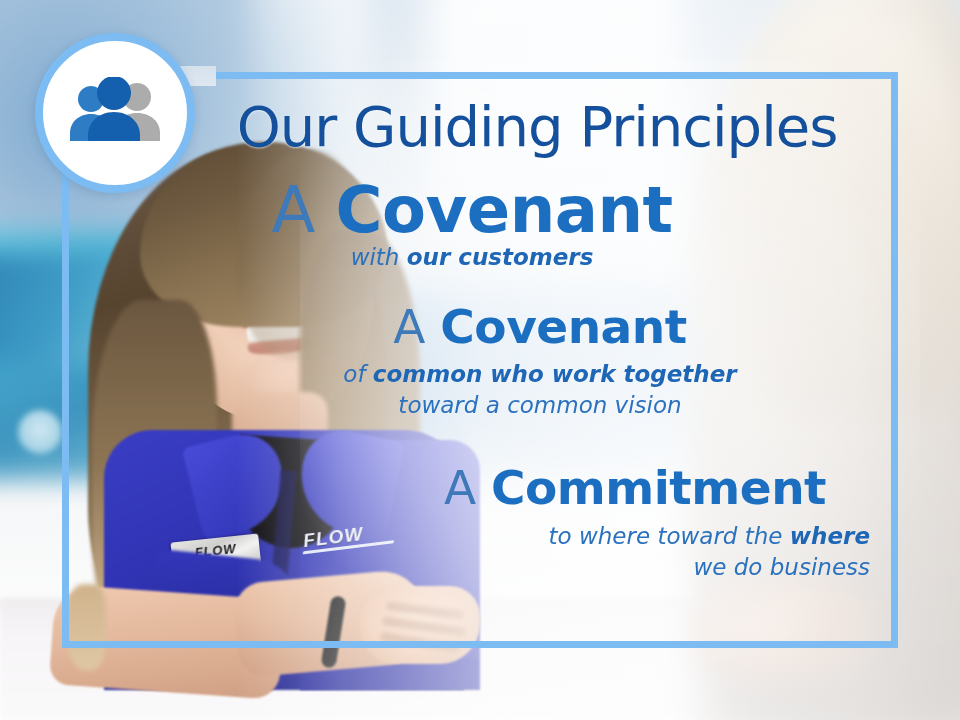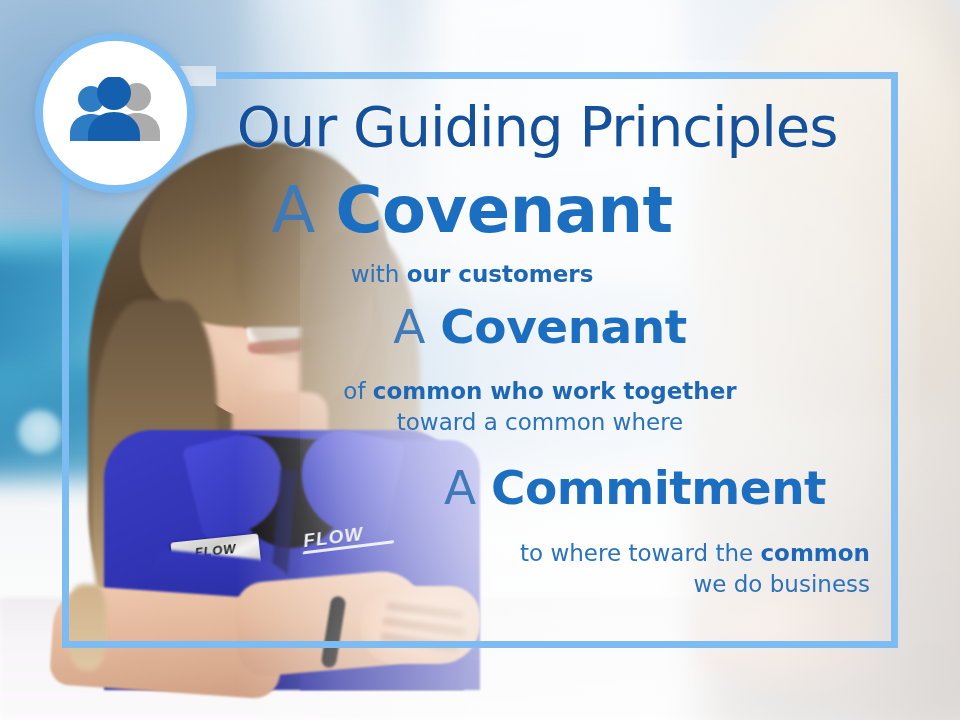--- a/index.html
+++ b/index.html
@@ -354,21 +354,21 @@
   
   #b-community{left:300px;top:300px;width:480px;text-align:center;}
   #b-community .pline{font-size:47px;line-height:54px;}
   #b-community .sub{text-align:center;}
 
   
   #b-commitment{left:400px;top:460px;width:470px;text-align:right;}
   #b-commitment .pline{font-size:47px;line-height:56px;text-align:center;}
   #b-commitment .sub{text-align:right;}
 
-  .sub-wrap{margin-top:22px;}
+  .sub-wrap{margin-top:5px;font-style:italic;}
 </style>
 </head>
 <body>
 
 <div id="stage">
 
   <div class="photo">
     <div class="bg-base"></div>
     <div class="bg-window2"></div>
     <div class="bg-window"></div>
@@ -462,28 +462,28 @@
     </div>
   </div>
 
   <div class="block" id="b-community">
     <div class="pline">
       <span class="art">A</span>
       <span class="word">Covenant</span>
     </div>
     <div class="sub sub-wrap">
       <div><span>of </span><b>common who work together</b></div>
-      <div>toward a common where</div>
+      <div>toward a common vision</div>
     </div>
   </div>
 
   <div class="block" id="b-commitment">
     <div class="pline">
       <span class="art">A</span>
       <span class="word">Commitment</span>
     </div>
     <div class="sub sub-wrap">
-      <div><span>to where toward the </span><b>common</b></div>
+      <div><span>to where toward the </span><b>where</b></div>
       <div>we do business</div>
     </div>
   </div>
 
 </div>
 
 </body></html>

